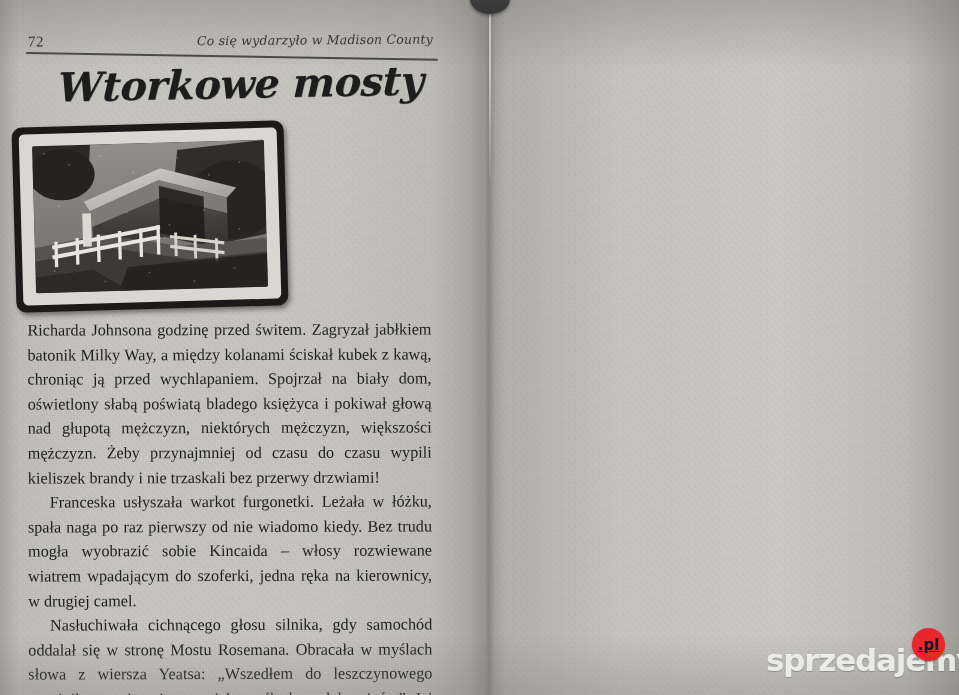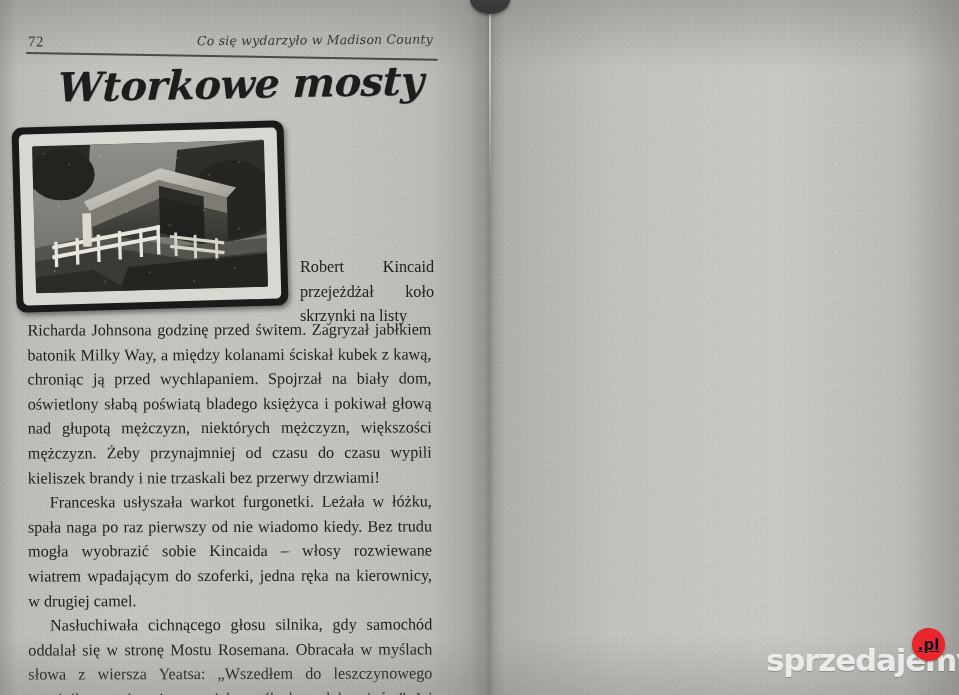--- a/index.html
+++ b/index.html
@@ -315,21 +315,20 @@
                     <circle cx="164" cy="142" r="1"></circle>
                     <circle cx="206" cy="130" r="1"></circle>
                 </g>
               </g>
             </svg>
           </div>
         </div>
       </div>
     </div>
 
-    <div class="runaround-text">Robert Kincaid przejeżdżał koło skrzynki na listy</div>
 
     <div class="col col-left-main">
       <p>Richarda Johnsona godzinę przed świtem. Zagryzał jabłkiem batonik Milky Way, a między kolanami ściskał kubek z kawą, chroniąc ją przed wychlapaniem. Spojrzał na biały dom, oświetlony słabą poświatą bladego księżyca i pokiwał głową nad głupotą mężczyzn, niektórych mężczyzn, większości mężczyzn. Żeby przynajmniej od czasu do czasu wypili kieliszek brandy i nie trzaskali bez przerwy drzwiami!</p>
       <p class="indent">Franceska usłyszała warkot furgonetki. Leżała w łóżku, spała naga po raz pierwszy od nie wiadomo kiedy. Bez trudu mogła wyobrazić sobie Kincaida – włosy rozwiewane wiatrem wpadającym do szoferki, jedna ręka na kierownicy, w drugiej camel.</p>
       <p class="indent">Nasłuchiwała cichnącego głosu silnika, gdy samochód oddalał się w stronę Mostu Rosemana. Obracała w myślach słowa z wiersza Yeatsa: „Wszedłem do leszczynowego zagajnika, ponieważ w moich myślach szalał ogień...” Jej interpretacja mieściła się gdzieś między nauczycielską a pensjonarską.</p>
     </div>
   </div>
 
   <div class="page page-right">
     

